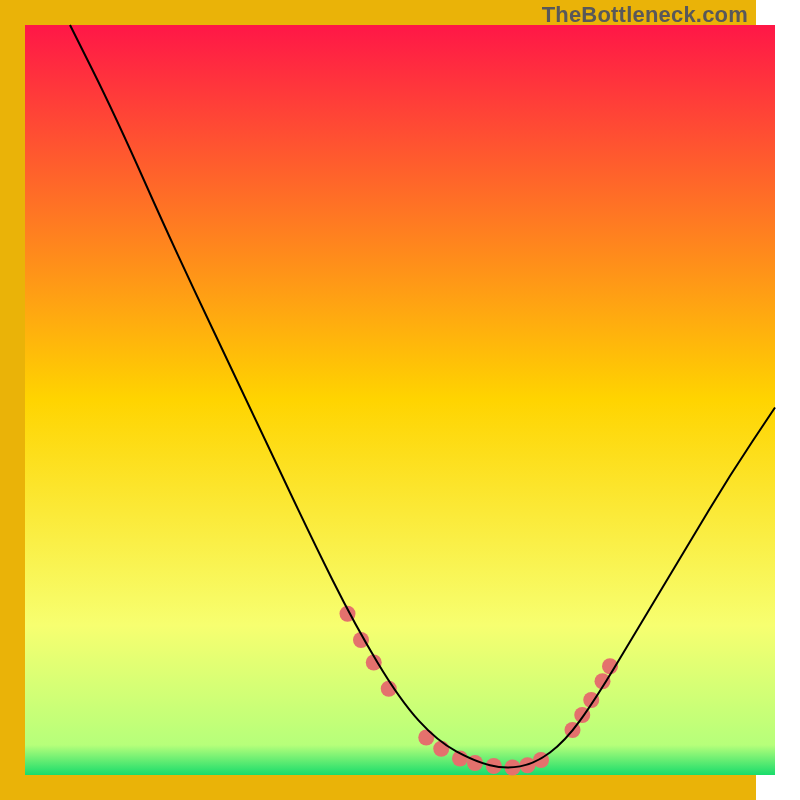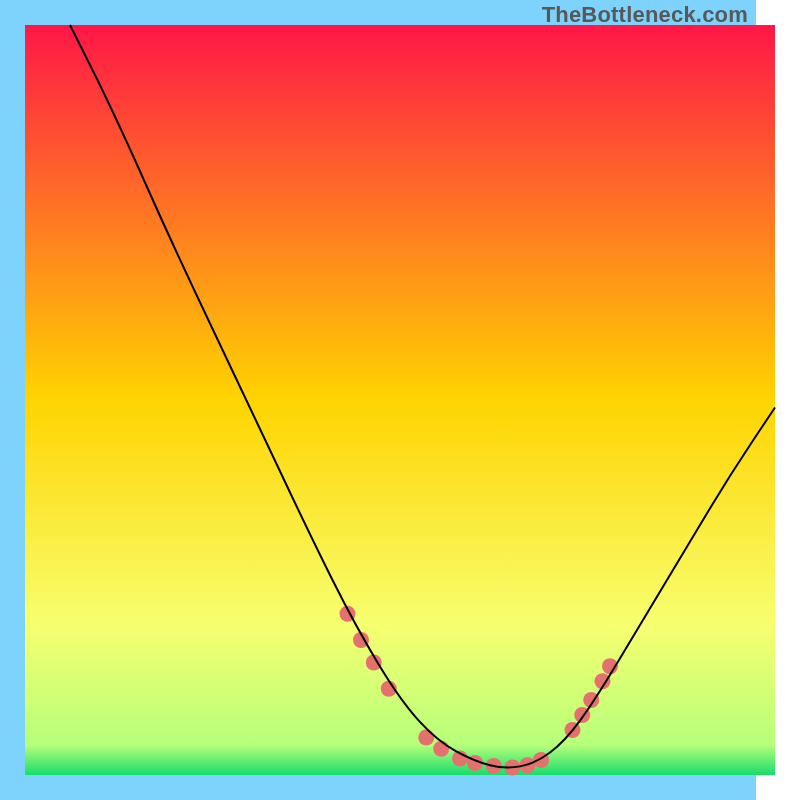--- a/index.html
+++ b/index.html
@@ -1,21 +1,21 @@
 <!DOCTYPE html>
 <html><head>
 <meta charset="utf-8">
 <style>
   * { margin: 0; padding: 0; box-sizing: border-box; }
   html, body { width: 800px; height: 800px; overflow: hidden; background: #fff; }
   .frame {
     position: relative;
     width: 756px;
     height: 800px;
-    background: #7dd3fc;
+    background: #eab308;
   }
   .watermark {
     position: absolute;
     top: 2px;
     right: 8px;
     font-family: Arial, Helvetica, sans-serif;
     font-size: 22px;
     font-weight: 600;
     color: #58585a;
     letter-spacing: 0.2px;

